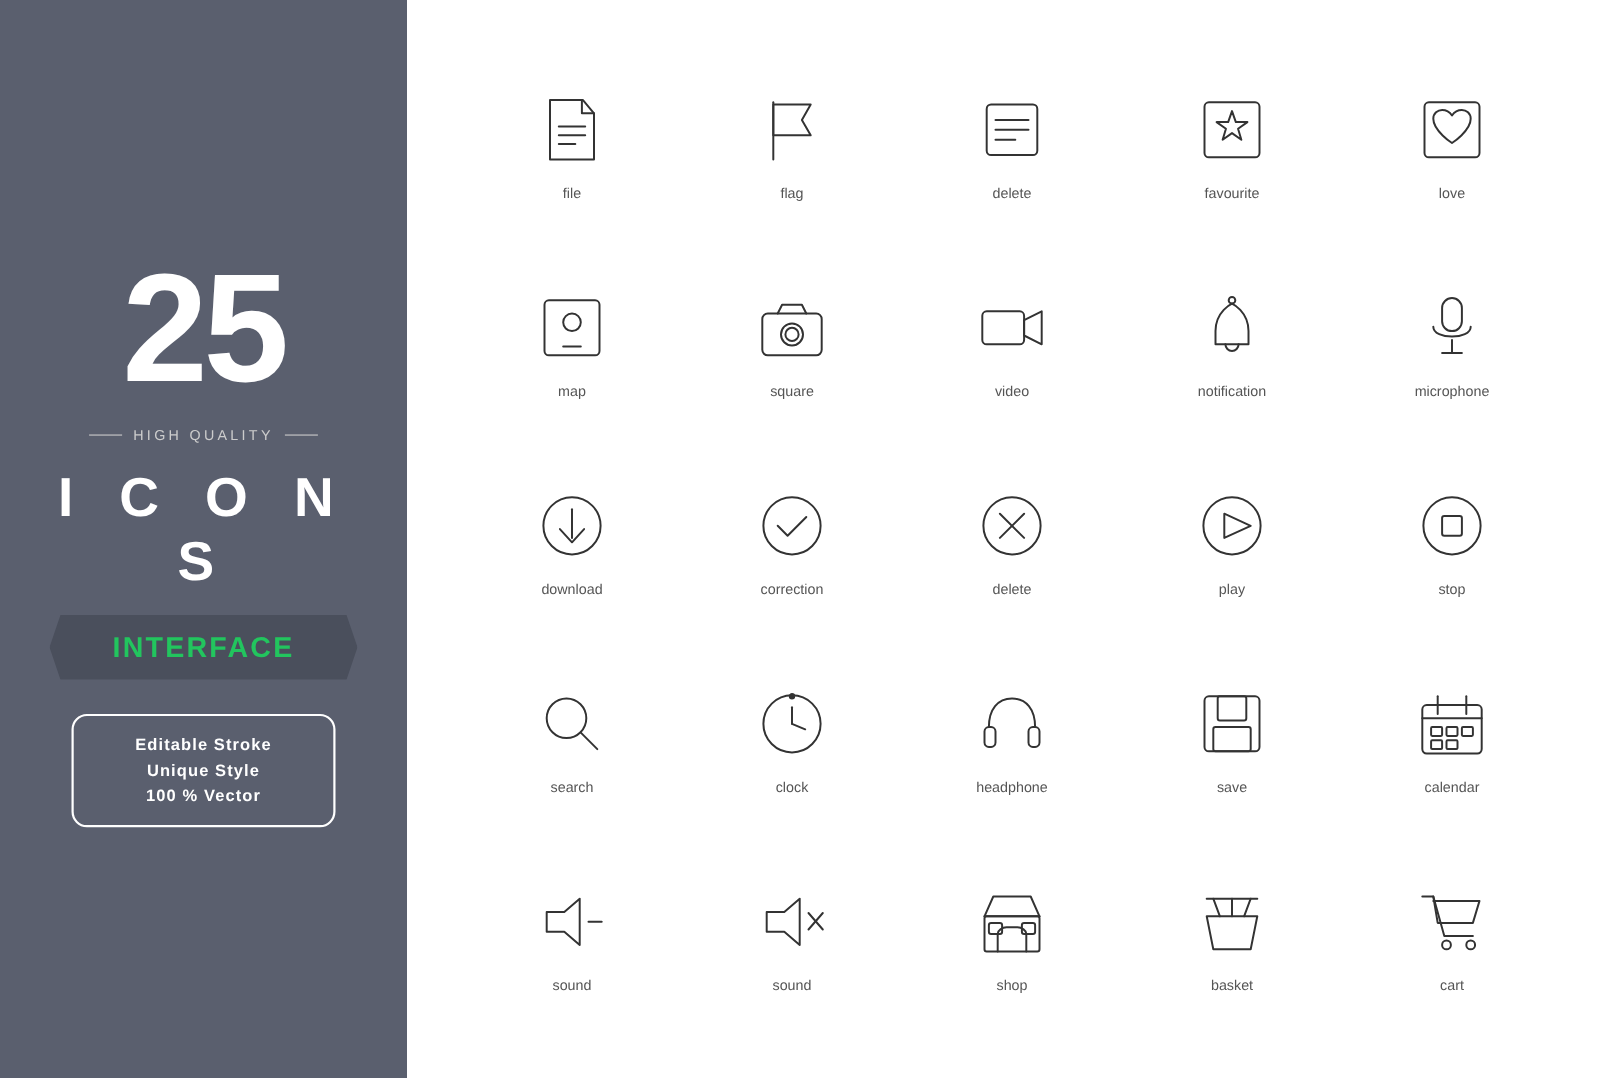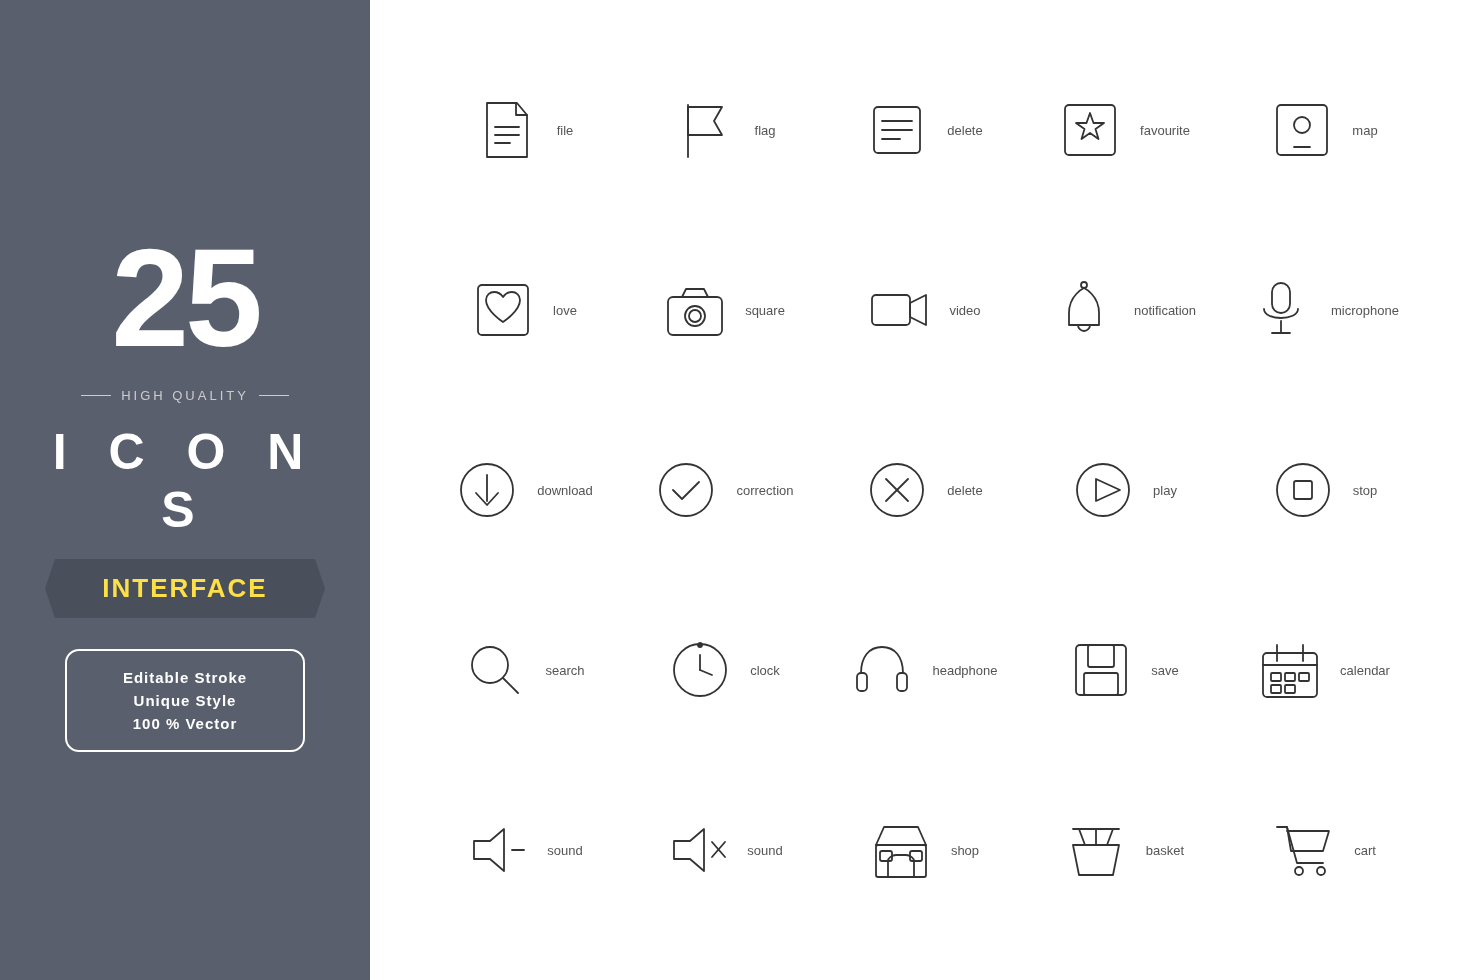--- a/index.html
+++ b/index.html
@@ -61,21 +61,21 @@
       color: white;
       text-align: center;
     }
     .banner {
       background: #4a4f5c;
       padding: 14px 40px;
       clip-path: polygon(10px 0%, calc(100% - 10px) 0%, 100% 50%, calc(100% - 10px) 100%, 10px 100%, 0% 50%);
       font-size: 26px;
       font-weight: 900;
       letter-spacing: 2px;
-      color: #fde047;
+      color: #22c55e;
       text-align: center;
       width: 280px;
     }
     .features-box {
       border: 2.5px solid white;
       border-radius: 14px;
       padding: 18px 30px;
       text-align: center;
       display: flex;
       flex-direction: column;
@@ -101,21 +101,21 @@
     }
     .icons-grid {
       display: grid;
       grid-template-columns: repeat(5, 1fr);
       grid-template-rows: repeat(5, 1fr);
       flex: 1;
       gap: 0;
     }
     .icon-cell {
       display: flex;
-      flex-direction: row;
+      flex-direction: column;
       align-items: center;
       justify-content: center;
       gap: 10px;
       padding: 10px;
     }
     .icon-cell .icon-label {
       font-size: 13px;
       color: #555;
       font-weight: 400;
       text-align: center;
@@ -203,35 +203,35 @@
             <polygon points="35,18 38.5,28 49,28 40.5,34 43.5,44 35,38 26.5,44 29.5,34 21,28 31.5,28"></polygon>
           </svg>
         </div>
         <span class="icon-label">favourite</span>
       </div>
 
       <div class="icon-cell">
         <div class="icon-svg">
           <svg class="icon" viewBox="0 0 70 70">
             <rect x="10" y="10" width="50" height="50" rx="4"></rect>
+            <path d="M35 47 C35 47 18 36 18 25 C18 20 22 17 26 17 C30 17 33 19 35 22 C37 19 40 17 44 17 C48 17 52 20 52 25 C52 36 35 47 35 47 Z"></path>
+          </svg>
+        </div>
+        <span class="icon-label">love</span>
+      </div>
+
+      <div class="icon-cell">
+        <div class="icon-svg">
+          <svg class="icon" viewBox="0 0 70 70">
+            <rect x="10" y="10" width="50" height="50" rx="4"></rect>
             <circle cx="35" cy="30" r="8"></circle>
             <line x1="27" y1="52" x2="43" y2="52"></line>
           </svg>
         </div>
         <span class="icon-label">map</span>
-      </div>
-
-      <div class="icon-cell">
-        <div class="icon-svg">
-          <svg class="icon" viewBox="0 0 70 70">
-            <rect x="10" y="10" width="50" height="50" rx="4"></rect>
-            <path d="M35 47 C35 47 18 36 18 25 C18 20 22 17 26 17 C30 17 33 19 35 22 C37 19 40 17 44 17 C48 17 52 20 52 25 C52 36 35 47 35 47 Z"></path>
-          </svg>
-        </div>
-        <span class="icon-label">love</span>
       </div>
 
       <div class="icon-cell">
         <div class="icon-svg">
           <svg class="icon" viewBox="0 0 70 70">
             <rect x="8" y="22" width="54" height="38" rx="5"></rect>
             <path d="M22 22 L26 14 L44 14 L48 22"></path>
             <circle cx="35" cy="41" r="10"></circle>
             <circle cx="35" cy="41" r="6"></circle>
           </svg>

